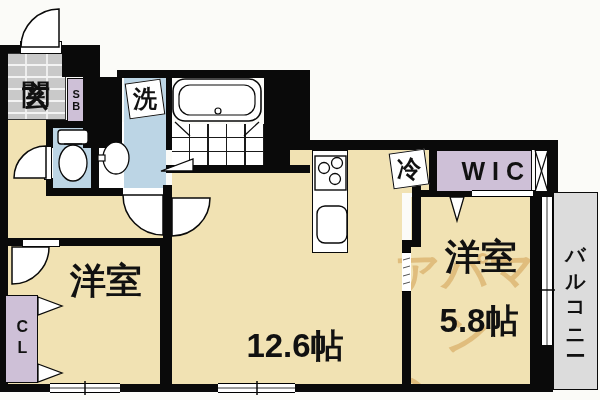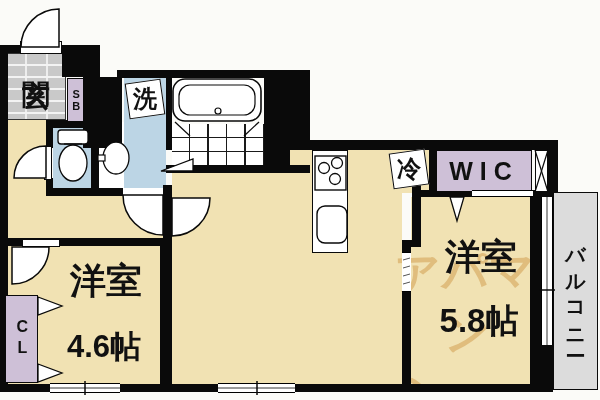--- a/index.html
+++ b/index.html
@@ -93,21 +93,21 @@
   <div class="wall" style="left:0;top:384px;width:50px;height:8px"></div>
   <div class="wall" style="left:120px;top:384px;width:98px;height:8px"></div>
   <div class="wall" style="left:295px;top:384px;width:258px;height:8px"></div>
   <div class="wall" style="left:530px;top:190px;width:11px;height:202px"></div>
   <div class="wall" style="left:530px;top:345px;width:23px;height:47px"></div>
   <div class="wall" style="left:429px;top:150px;width:7px;height:40px"></div>
 
   <div class="purple" style="left:67px;top:78px;width:17px;height:44px;display:flex;align-items:center;justify-content:center">
     <span class="lbl vert" style="position:static;font-size:11px">SB</span>
   </div>
-  <div class="purple" style="left:436px;top:150px;width:96px;height:42px;display:flex;align-items:center;justify-content:center">
+  <div class="purple" style="left:436px;top:150px;width:96px;height:42px;display:flex;align-items:center;justify-content:flex-end">
     <span class="lbl" style="position:static;font-size:25px;letter-spacing:7px">WIC</span>
   </div>
   <div class="purple" style="left:5px;top:295px;width:33px;height:88px;display:flex;align-items:center;justify-content:center">
     <span class="lbl vert" style="position:static;font-size:16px;letter-spacing:4px">CL</span>
   </div>
 
   <div class="tiltbox" style="left:127px;top:81px">
     <div class="sq"></div>
     <div class="ch">洗</div>
   </div>
@@ -182,19 +182,19 @@
     <line x1="403" y1="284" x2="410" y2="282" stroke="#555" stroke-width="1"></line>
 
     <line x1="85" y1="381" x2="85" y2="395" stroke="#0a0a0a" stroke-width="1.5"></line>
     <line x1="257" y1="381" x2="257" y2="395" stroke="#0a0a0a" stroke-width="1.5"></line>
     <line x1="539" y1="290" x2="555" y2="290" stroke="#0a0a0a" stroke-width="1.5"></line>
   </svg>
 
   <div class="lbl vert" style="left:21px;top:57px;font-size:28px;letter-spacing:2px">玄関</div>
 
   <div class="lbl center" style="left:106px;top:281px;font-size:36px">洋室</div>
-  <div class="lbl center" style="left:104px;top:347px;font-size:31px">4.6帖</div>
-
+
+  <div class="lbl center" style="left:295px;top:346px;font-size:33px">12.6帖</div>
 
   <div class="lbl center" style="left:481px;top:257px;font-size:36px">洋室</div>
   <div class="lbl center" style="left:479px;top:321px;font-size:33px">5.8帖</div>
 
 </div>
 
 </body></html>

